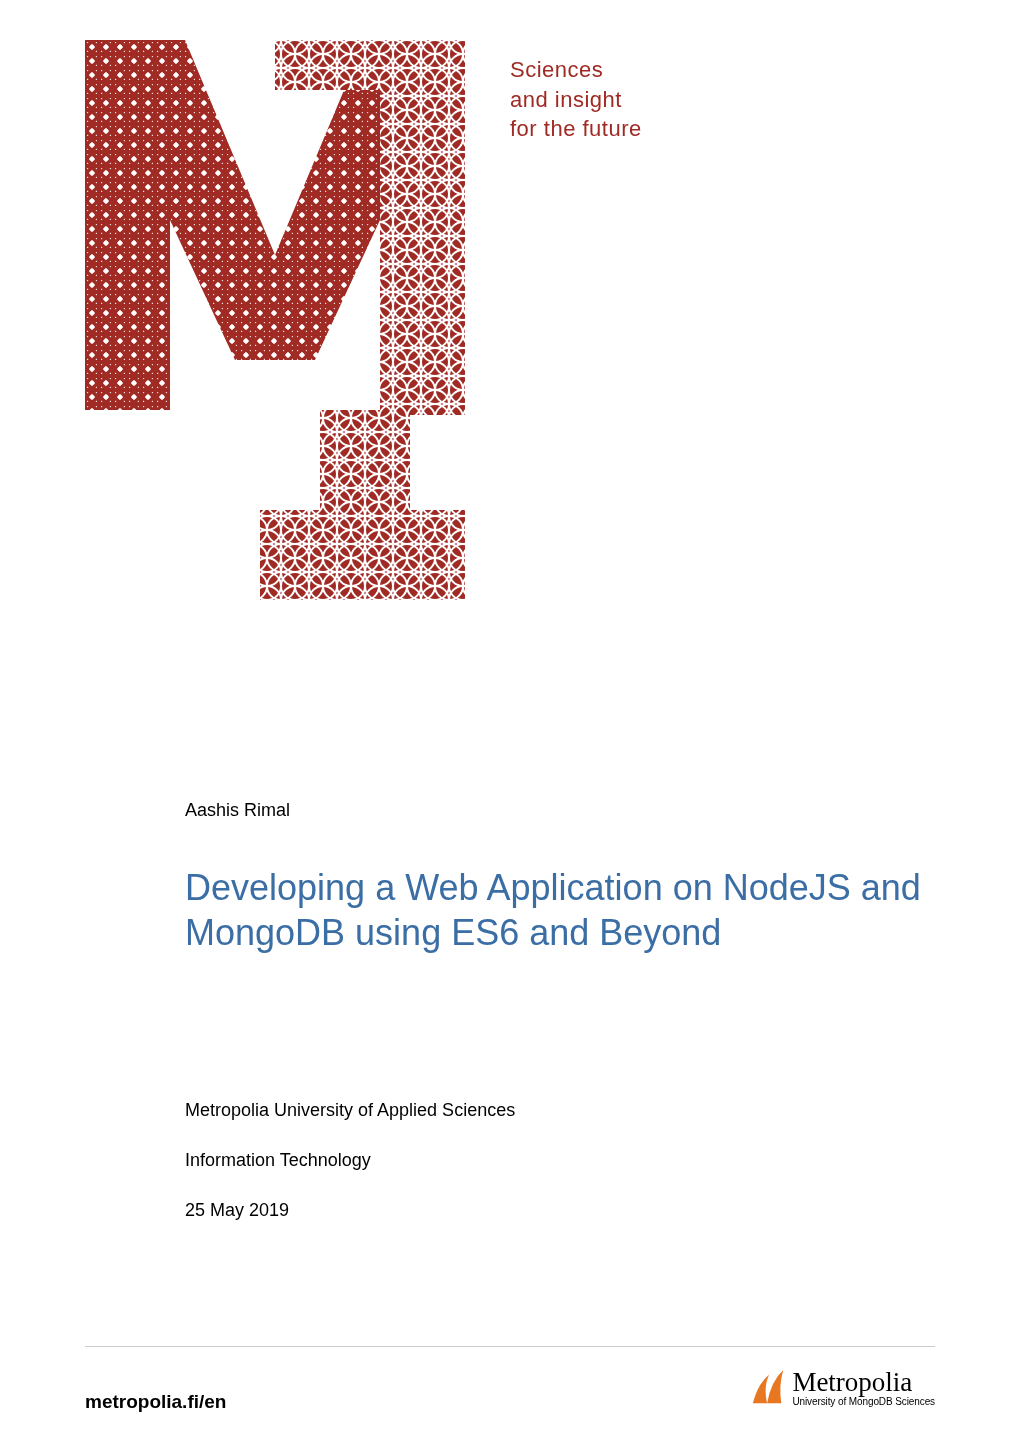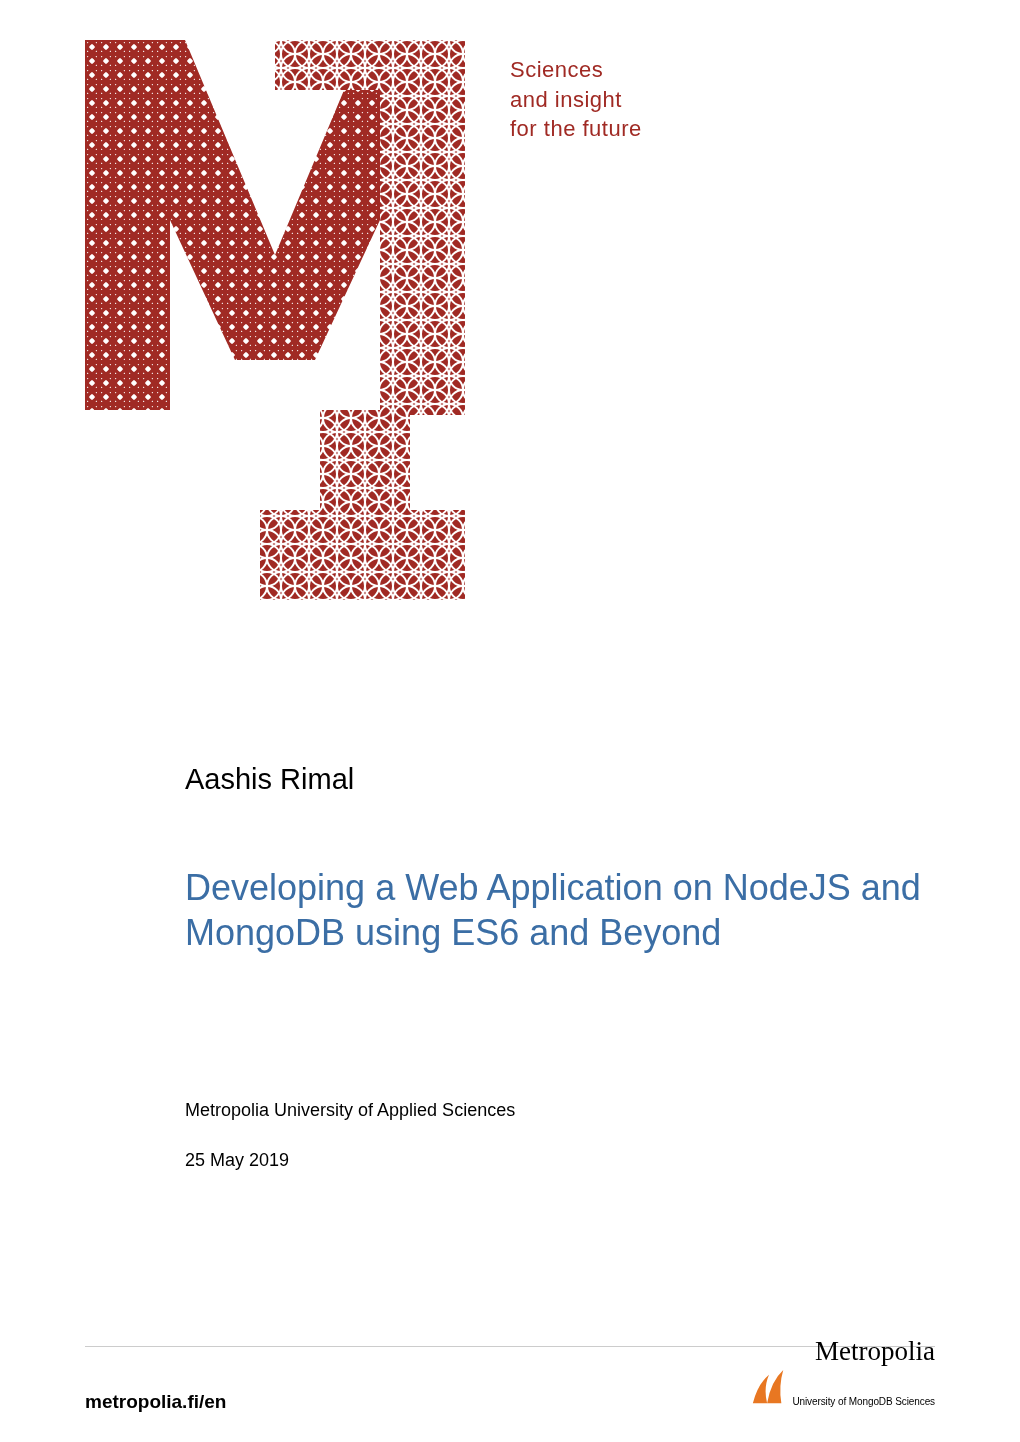--- a/index.html
+++ b/index.html
@@ -26,23 +26,23 @@
       top: 55px;
       left: 510px;
       font-family: 'Trebuchet MS', 'Lucida Sans', sans-serif;
       font-size: 22px;
       color: #a02a24;
       line-height: 1.35;
       letter-spacing: 0.5px;
     }
     .author {
       position: absolute;
-      top: 763px;
+      top: 800px;
       left: 185px;
-      font-size: 29px;
+      font-size: 18px;
       color: #000;
     }
     .title {
       position: absolute;
       top: 865px;
       left: 185px;
       right: 40px;
       font-size: 36px;
       font-weight: normal;
       color: #3b6ea5;
@@ -84,22 +84,21 @@
       align-items: flex-end;
     }
     .footer-logo-swoosh {
       width: 38px;
       height: 40px;
       margin-right: 4px;
     }
     .footer-logo-text {
       display: flex;
       flex-direction: column;
-      align-items: flex-end;
-      gap: 31px;
+      align-items: flex-start;
     }
     .footer-logo-name {
       font-size: 27px;
       color: #000;
       font-family: 'Times New Roman', serif;
       line-height: 1;
     }
     .footer-logo-sub {
       font-size: 10px;
       color: #000;
@@ -147,20 +146,21 @@
   <div>and insight</div>
   <div>for the future</div>
 </div>
 
 <div class="author">Aashis Rimal</div>
 
 <h1 class="title">Developing a Web Application on NodeJS and MongoDB using ES6 and Beyond</h1>
 
 <div class="meta">
   <div>Metropolia University of Applied Sciences</div>
+  <div>Information Technology</div>
   <div>25 May 2019</div>
 </div>
 
 <div class="footer-line"></div>
 
 <div class="footer-url">metropolia.fi/en</div>
 
 <div class="footer-logo">
   <svg class="footer-logo-swoosh" viewBox="0 0 40 42">
     <path d="M 3 38 Q 8 18 20 8 Q 14 22 18 38 Z" fill="#e87722"></path>

